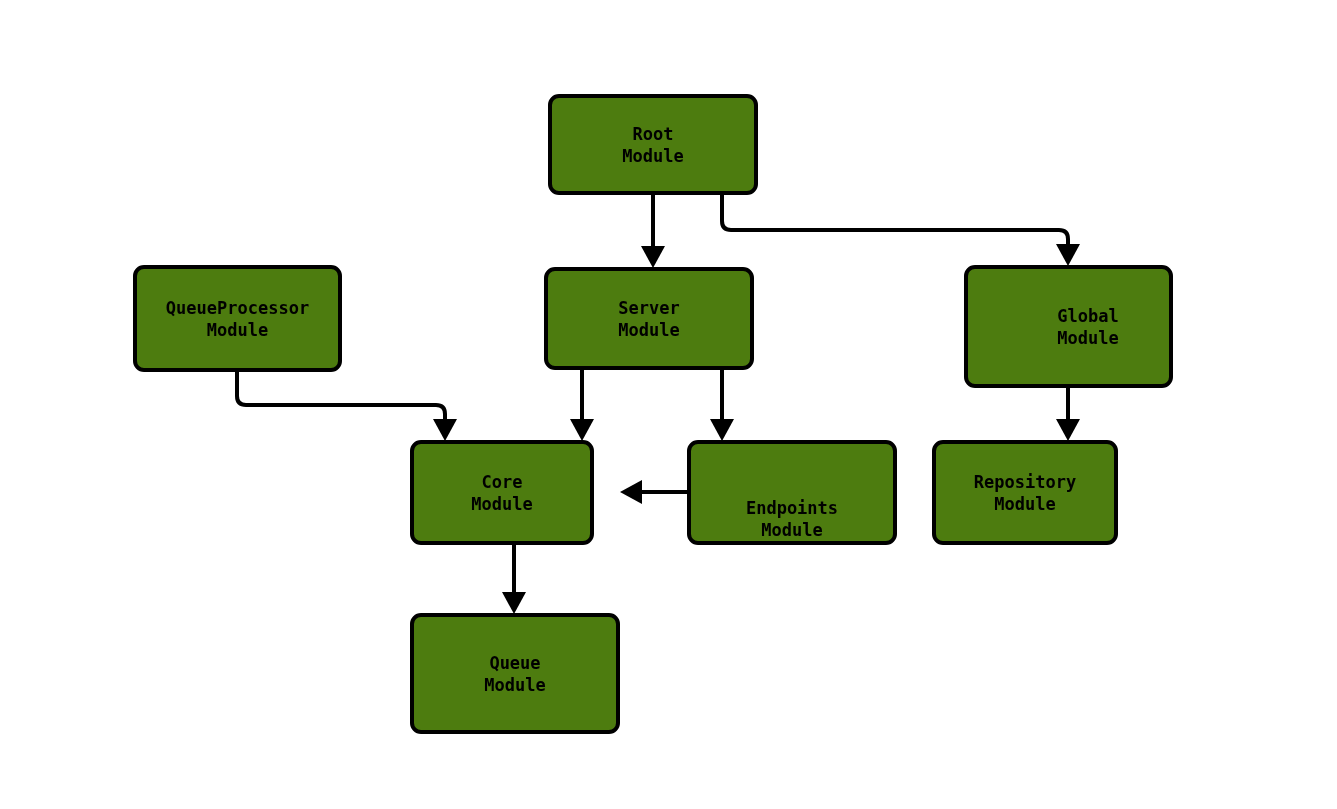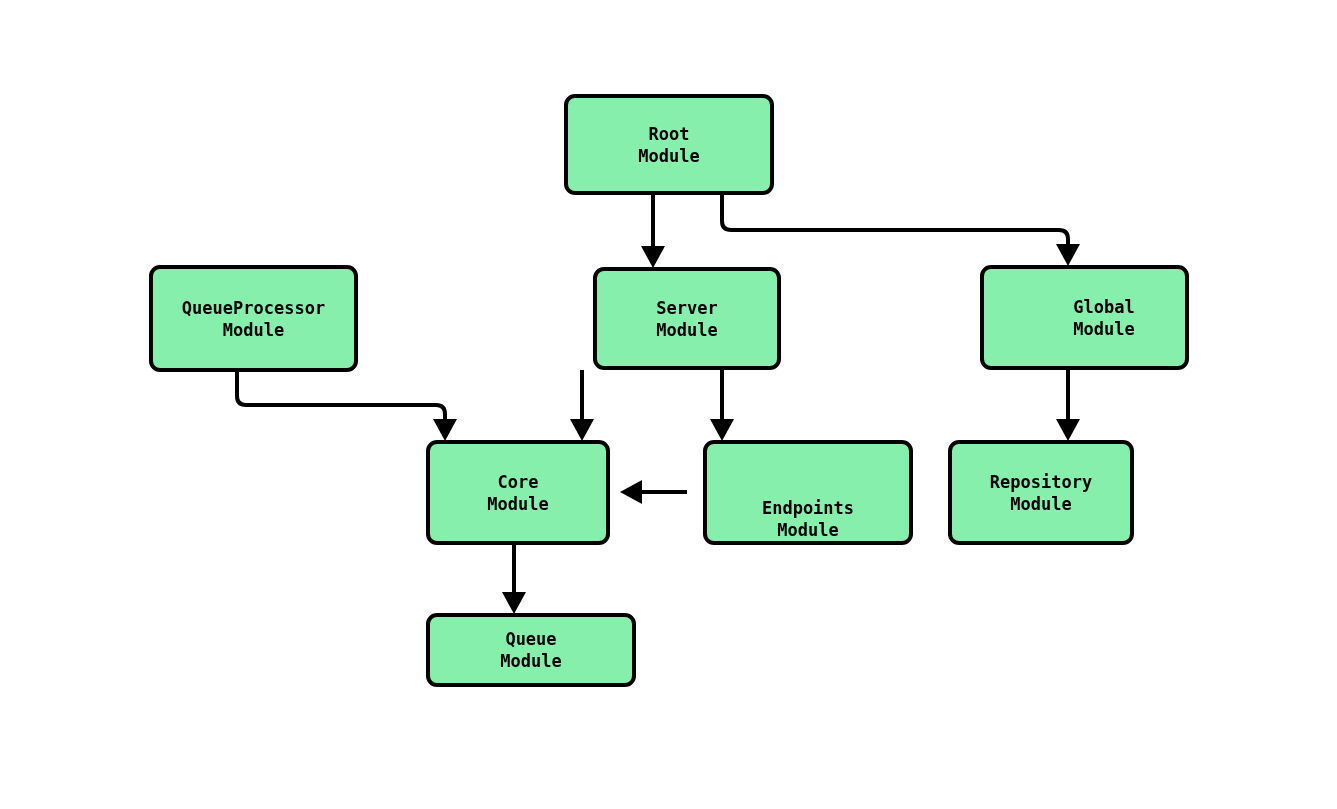--- a/index.html
+++ b/index.html
@@ -20,28 +20,27 @@
     position: absolute;
     left: 0;
     top: 0;
     width: 1337px;
     height: 809px;
     pointer-events: none;
   }
   .node {
     position: absolute;
     box-sizing: border-box;
-    background: #86efac;
+    background: #4d7c0f;
     border: 4px solid #000000;
     border-radius: 11px;
     display: flex;
     align-items: center;
     justify-content: center;
     z-index: 2;
-    margin-left: 16px;
   }
   .node-label {
     font-family: "DejaVu Sans Mono", "Liberation Mono", monospace;
     font-size: 17px;
     font-weight: bold;
     line-height: 22px;
     color: #000000;
     text-align: center;
     white-space: pre-line;
     letter-spacing: 0px;
@@ -98,43 +97,43 @@
   <div class="node" style="left:548px; top:94px; width:210px; height:101px;">
     <span class="node-label">Root
 Module</span>
   </div>
 
   <div class="node" style="left:133px; top:265px; width:209px; height:107px;">
     <span class="node-label">QueueProcessor
 Module</span>
   </div>
 
-  <div class="node" style="left:577px; top:267px; width:188px; height:103px;">
+  <div class="node" style="left:544px; top:267px; width:210px; height:103px;">
     <span class="node-label">Server
 Module</span>
   </div>
 
-  <div class="node" style="left:964px; top:265px; width:209px; height:105px;padding-left:39px;">
+  <div class="node" style="left:964px; top:265px; width:209px; height:123px;padding-left:39px;">
     <span class="node-label">Global
 Module</span>
   </div>
 
   <div class="node" style="left:410px; top:440px; width:184px; height:105px;">
     <span class="node-label">Core
 Module</span>
   </div>
 
   <div class="node" style="left:687px; top:440px; width:210px; height:105px;align-items:flex-end;">
     <span class="node-label">Endpoints
 Module</span>
   </div>
 
   <div class="node" style="left:932px; top:440px; width:186px; height:105px;">
     <span class="node-label">Repository
 Module</span>
   </div>
 
-  <div class="node" style="left:410px; top:613px; width:210px; height:74px;">
+  <div class="node" style="left:410px; top:613px; width:210px; height:121px;">
     <span class="node-label">Queue
 Module</span>
   </div>
 
 </div>
 
 </body></html>

